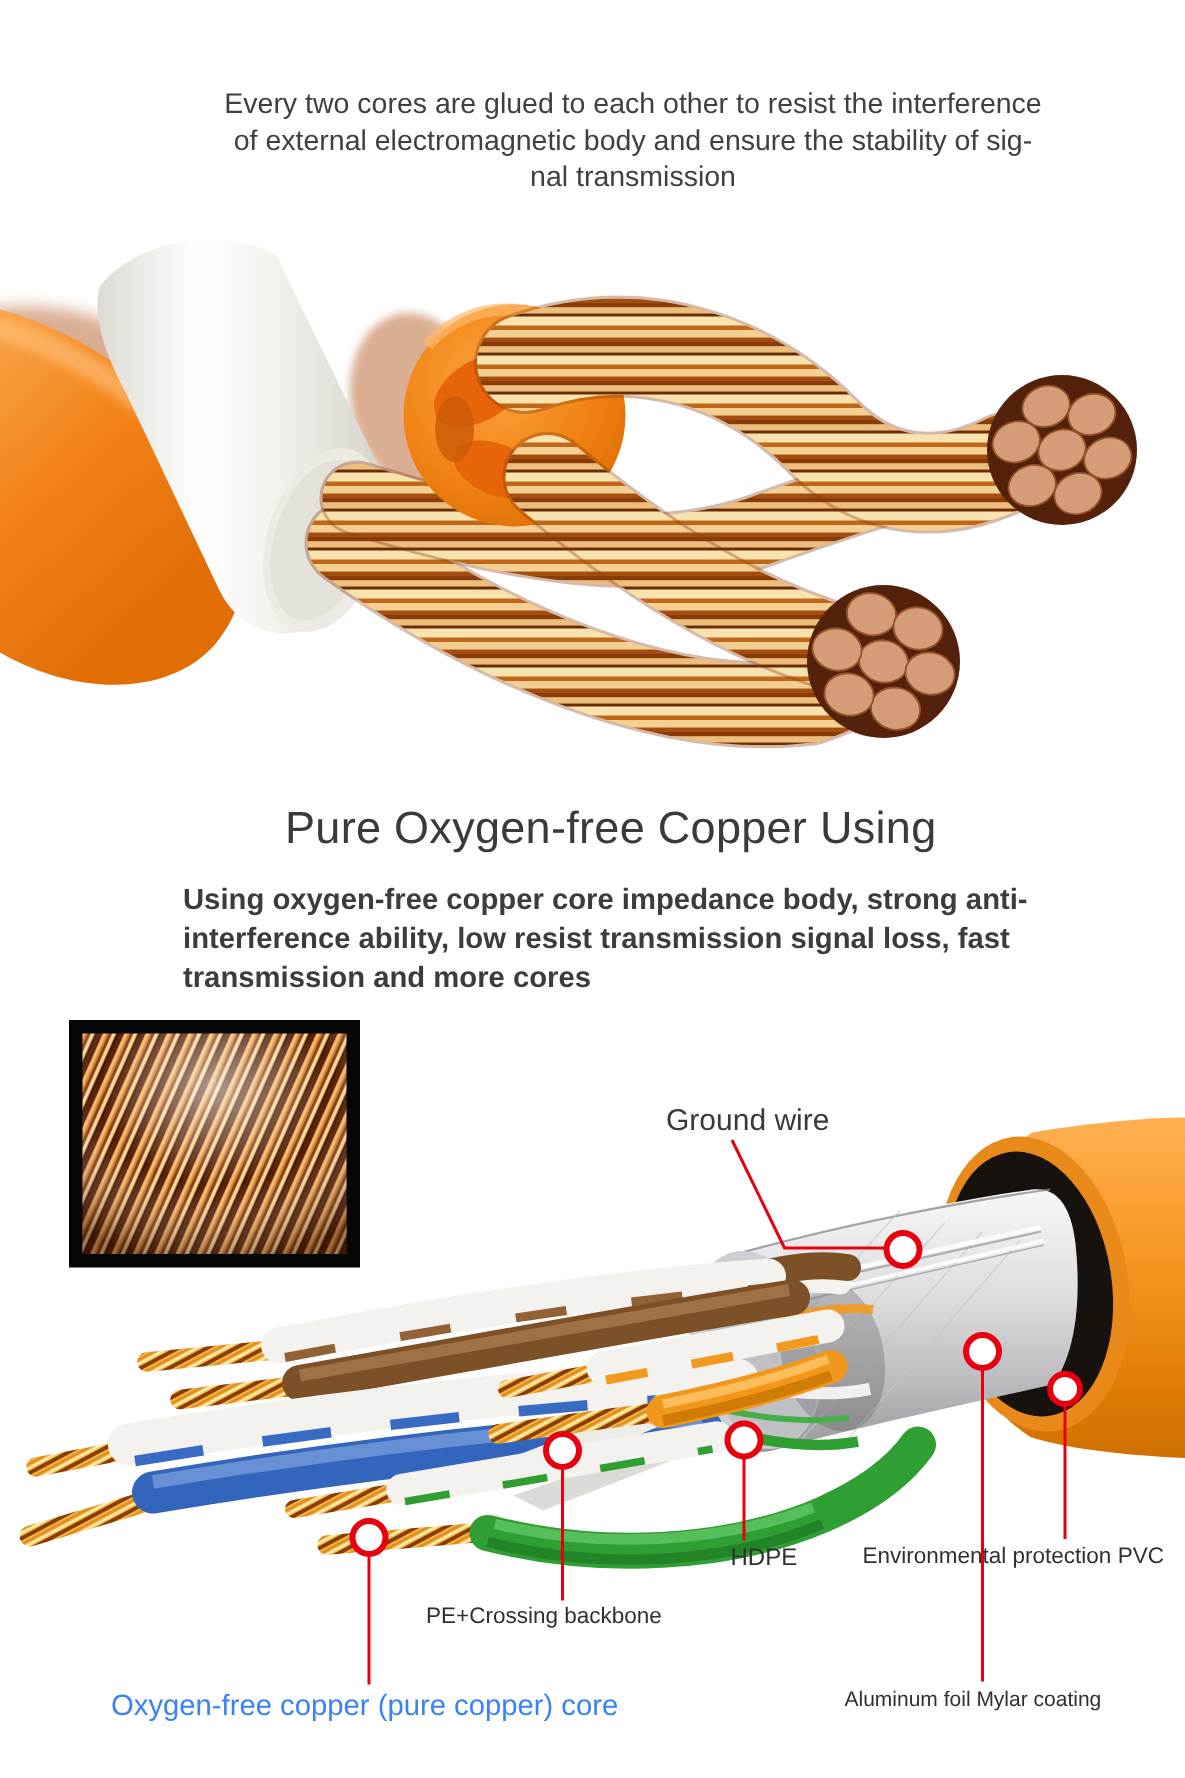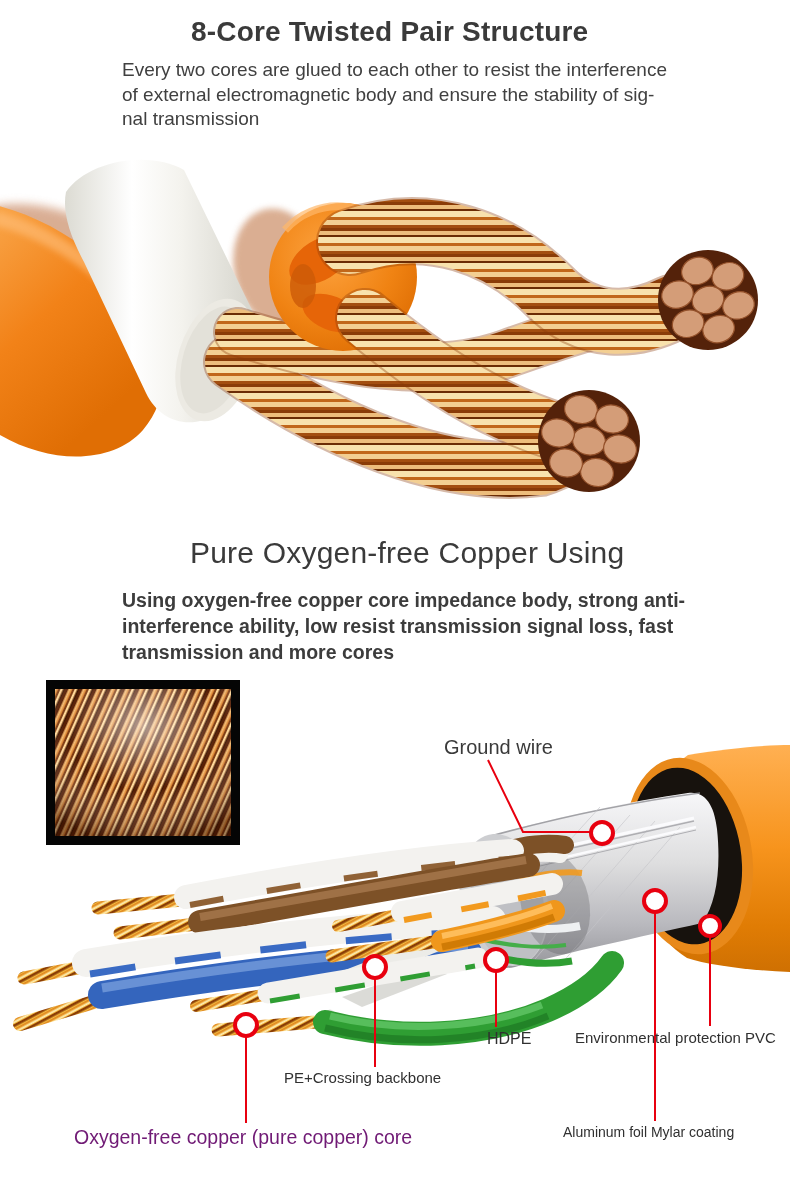--- a/index.html
+++ b/index.html
@@ -14,40 +14,39 @@
   }
   .abs{position:absolute;}
   .h1{
     left:191px;top:16px;font-size:28px;font-weight:bold;color:var(--heading-text);
     white-space:nowrap;letter-spacing:0.2px;
   }
   .h2{
     left:190px;top:536px;font-size:30px;font-weight:400;color:var(--heading-text);
     white-space:nowrap;letter-spacing:0.2px;
   }
-  .p1{left:122px;top:58px;width:600px;font-size:19px;line-height:24.5px;color:var(--body-text);}
+  .p1{left:122px;top:58px;width:600px;font-size:19px;line-height:24.5px;color:var(--body-text);text-align:center;}
   .p2{left:122px;top:587px;width:615px;font-size:19.5px;line-height:26px;font-weight:bold;color:#3c3c3c;}
   .p1 div,.p2 div{white-space:nowrap;}
   .lbl{position:absolute;color:#303030;font-weight:normal;white-space:nowrap;}
   .lbl-ground{left:444px;top:736px;font-size:20px;color:#3a3a3a;}
   .lbl-hdpe{left:487px;top:1030px;font-size:16px;}
   .lbl-env{left:575px;top:1029px;font-size:15px;}
   .lbl-pe{left:284px;top:1069px;font-size:15px;}
   .lbl-alum{left:563px;top:1124px;font-size:14px;}
-  .lbl-oxy{left:74px;top:1126px;font-size:19.5px;color:#701a75;}
+  .lbl-oxy{left:74px;top:1126px;font-size:19.5px;color:#3b82f6;}
   .red-line{stroke:var(--callout-red);stroke-width:2;fill:none;}
   .red-ring{stroke:var(--callout-red);stroke-width:4;fill:#ffffff;}
   svg{display:block;}
 </style>
 </head>
 <body>
 
 <div id="page">
 
-  <div class="abs h1">8-Core Twisted Pair Structure</div>
   <div class="abs p1">
     <div>Every two cores are glued to each other to resist the interference</div>
     <div>of external electromagnetic body and ensure the stability of sig-</div>
     <div>nal transmission</div>
   </div>
 
   <svg class="abs" style="left:0;top:150px" width="790" height="378" viewBox="0 0 790 378">
     <defs>
       <linearGradient id="tubeGrad" x1="0" y1="0" x2="1" y2="0">
         <stop offset="0" stop-color="#dcdbd3"></stop>

